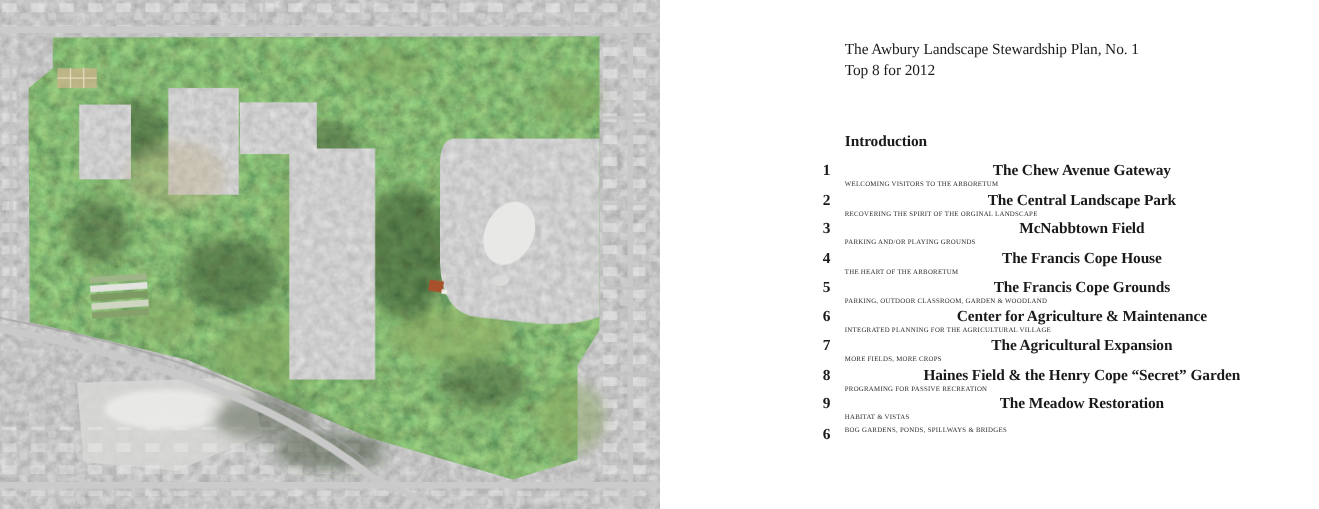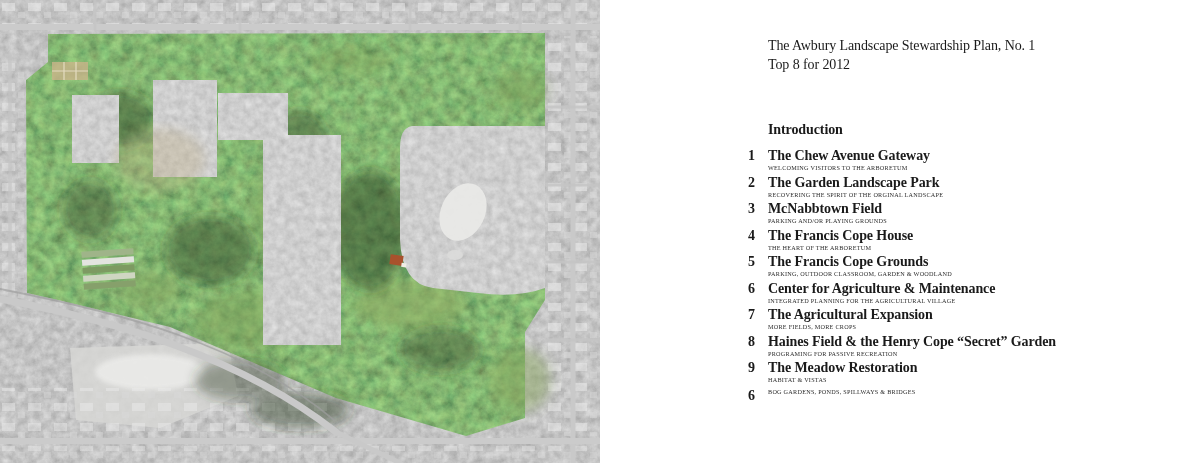--- a/index.html
+++ b/index.html
@@ -11,21 +11,21 @@
   }
   .map-panel{position:absolute;left:0;top:0;width:600px;height:463px;overflow:hidden;background:#8c8c8c;}
   .map-panel svg{display:block;}
   .content-panel{position:absolute;left:600px;top:0;width:599px;height:463px;background:var(--paper,#ffffff);}
   .title-block{position:absolute;left:168px;top:36px;}
   .title-line{font-size:14px;font-weight:normal;line-height:19px;letter-spacing:-0.1px;white-space:nowrap;}
   .section-heading{position:absolute;left:168px;top:122px;font-size:14px;font-weight:bold;letter-spacing:-0.1px;text-align:center;}
   .toc{position:absolute;left:0;top:148px;width:599px;}
   .toc-item{position:relative;height:26.55px;padding-left:168px;box-sizing:border-box;}
   .toc-num{position:absolute;left:148px;top:0;font-size:14px;font-weight:bold;line-height:15px;}
-  .toc-title{font-size:14px;font-weight:bold;line-height:15px;letter-spacing:-0.1px;white-space:nowrap;}
+  .toc-title{font-size:14px;font-weight:bold;line-height:15px;letter-spacing:-0.1px;white-space:nowrap;text-align:center;}
   .toc-sub{font-size:6.2px;line-height:8px;letter-spacing:0.25px;color:var(--subtitle-ink,#2b2b2b);white-space:nowrap;margin-top:1px;}
 </style>
 </head>
 <body>
 
 <div class="map-panel">
   <svg width="600" height="463" viewBox="0 0 600 463" role="img" aria-label="Aerial photograph of the Awbury Arboretum grounds shown in color, surrounded by a grayscale city street grid, with lighter gray rectangular overlay patches inside the grounds">
     <defs>
       <filter id="fGray" x="-5%" y="-5%" width="110%" height="110%">
         <feTurbulence type="fractalNoise" baseFrequency="0.12 0.12" numOctaves="5" seed="11"></feTurbulence>
@@ -156,21 +156,21 @@
   <div class="section-heading">Introduction</div>
 
   <div class="toc">
     <div class="toc-item">
       <span class="toc-num">1</span>
       <div class="toc-title">The Chew Avenue Gateway</div>
       <div class="toc-sub">WELCOMING VISITORS TO THE ARBORETUM</div>
     </div>
     <div class="toc-item">
       <span class="toc-num">2</span>
-      <div class="toc-title">The Garden Landscape Park</div>
+      <div class="toc-title">The Central Landscape Park</div>
       <div class="toc-sub">RECOVERING THE SPIRIT OF THE ORGINAL LANDSCAPE</div>
     </div>
     <div class="toc-item">
       <span class="toc-num">3</span>
       <div class="toc-title">McNabbtown Field</div>
       <div class="toc-sub">PARKING AND/OR PLAYING GROUNDS</div>
     </div>
     <div class="toc-item">
       <span class="toc-num">4</span>
       <div class="toc-title">The Francis Cope House</div>

